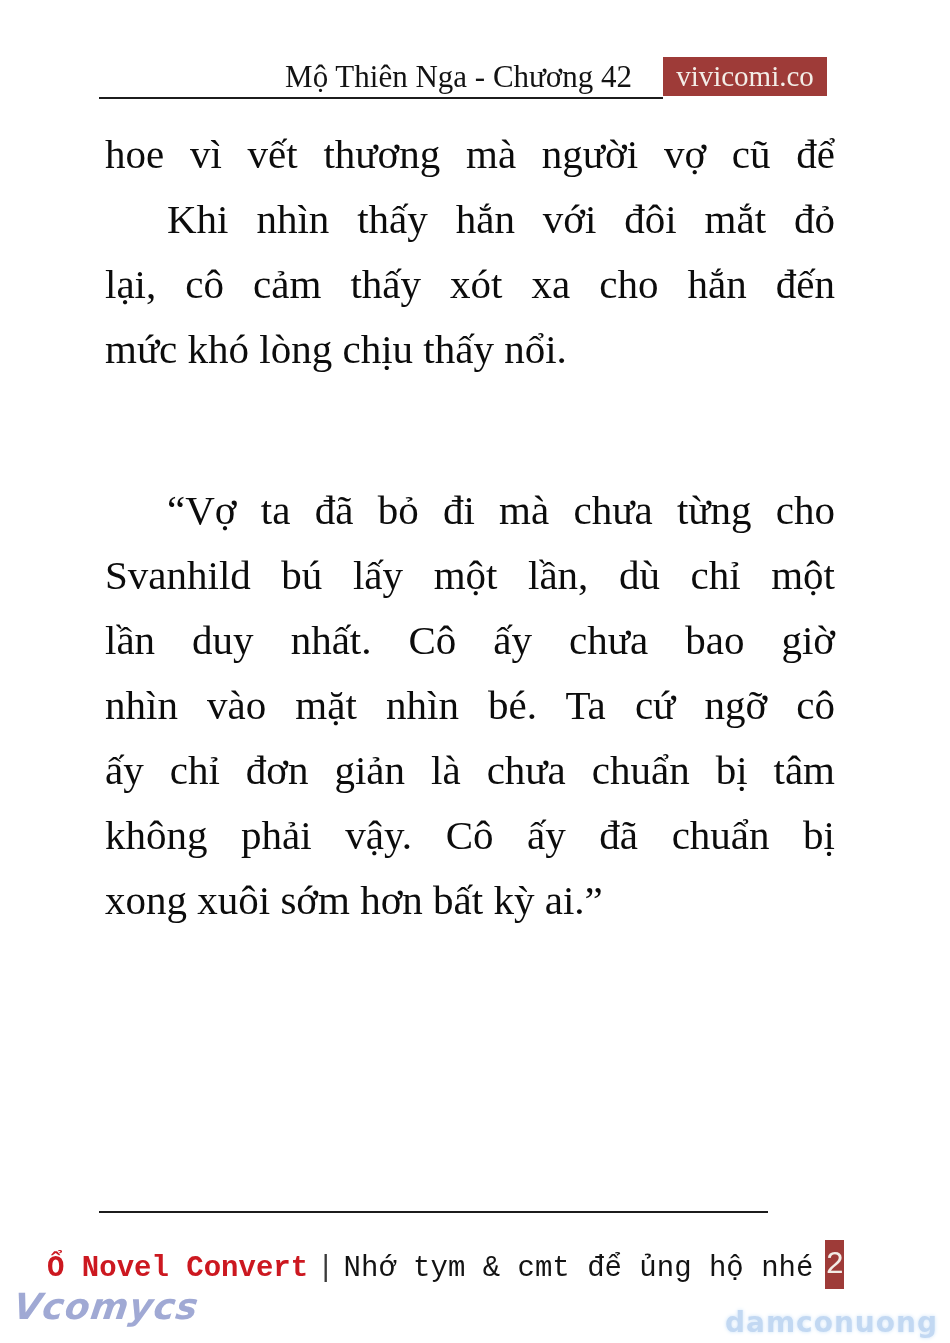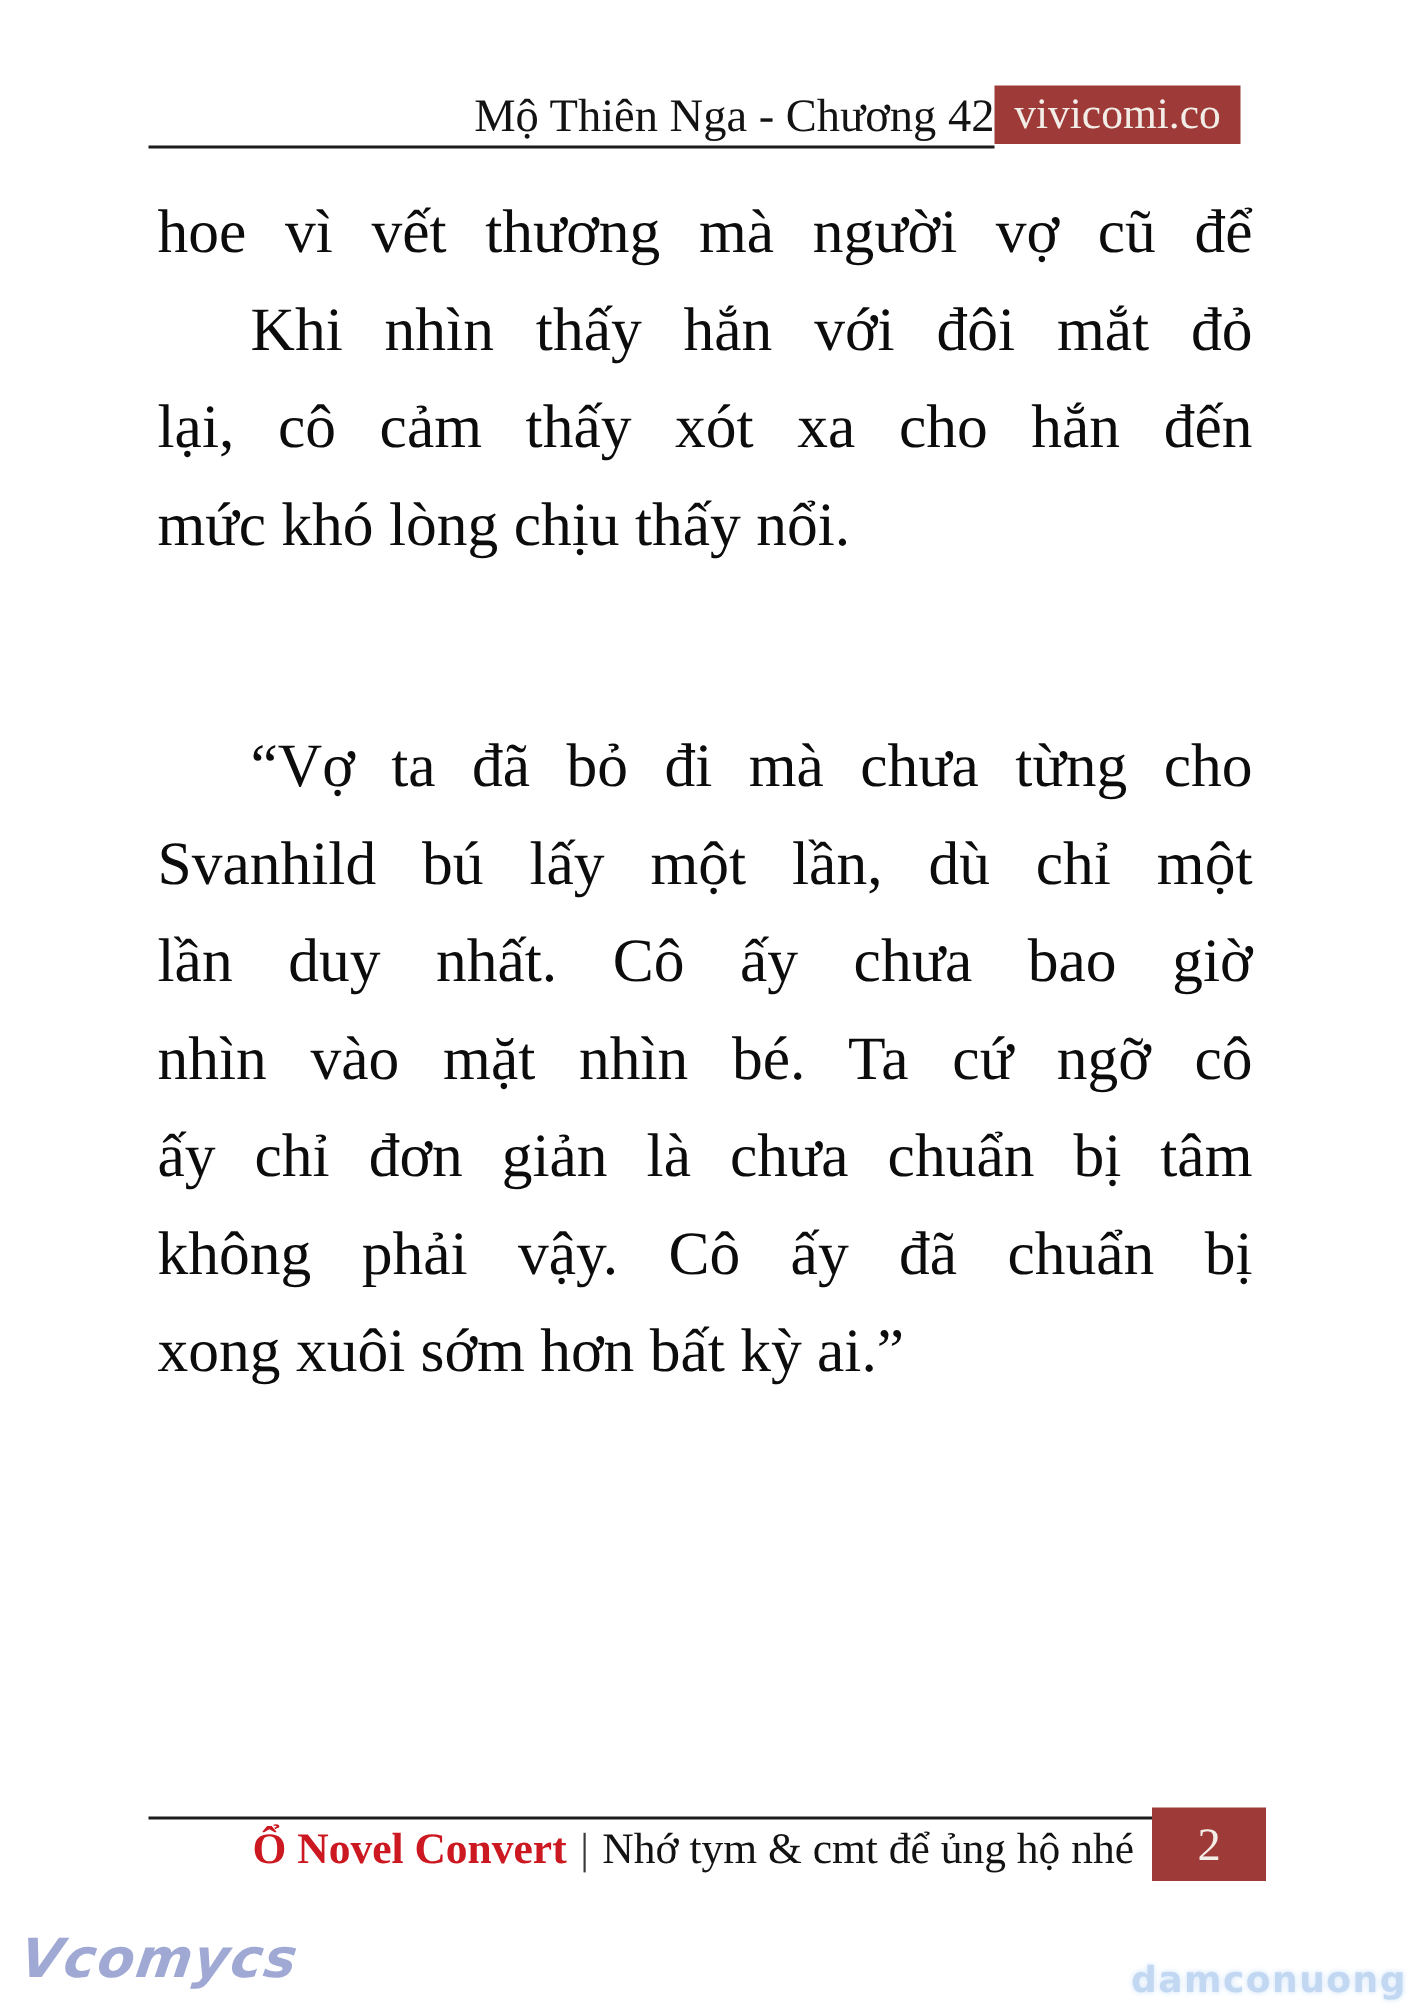--- a/index.html
+++ b/index.html
@@ -25,20 +25,21 @@
   }
   .header-title {
     font-size:31px; line-height:39px; color:#131313;
     white-space:nowrap;
   }
   .header-badge {
     width:164px; height:39px; background:#9e3b38;
     color:#f3ede7; font-size:29px;
     display:flex; align-items:center; justify-content:center;
     white-space:nowrap;
+    margin-left:31px;
   }
 
   
   .body-text {
     position:absolute; left:105px; top:122px; width:730px;
     font-size:41px; color:#0c0c0c;
   }
   .paragraph + .paragraph { margin-top:96px; }
   .line {
     line-height:65px;
@@ -48,23 +49,23 @@
   }
   .line.first { text-indent:62px; }
   .line.last  { text-align-last:left; }
 
   
   .footer-rule {
     position:absolute; left:99px; top:1211px;
     width:669px; height:2px; background:#1c1c1c;
   }
   .footer {
-    position:absolute; left:100px; top:1205px;
+    position:absolute; left:100px; top:1240px;
     width:744px; height:49px;
-    display:flex; justify-content:flex-end; align-items:center;
+    display:flex; justify-content:flex-end; align-items:center;font-family:Liberation Mono, monospace;
   }
   .footer-textwrap {
     display:flex; align-items:baseline;
     padding-right:12px; padding-top:8px; white-space:nowrap;
   }
   .footer-brand { font-size:29px; font-weight:bold; color:#cc1820; }
   .footer-sep   { font-size:29px; color:#3a3a3a; padding:0 9px; }
   .footer-note  { font-size:29px; color:#131313; }
   .footer-badge {
     width:76px; height:49px; background:#9e3b38;
@@ -77,21 +78,21 @@
     position:absolute; left:14px; top:1286px;
     font-family:"DejaVu Sans", sans-serif;
     font-style:italic; font-weight:bold;
     font-size:36px; letter-spacing:1px;
     color:#96a0d0; opacity:0.9;
     transform:skewX(-8deg);
   }
   .wm-right {
     position:absolute; right:12px; top:1306px;
     font-family:"DejaVu Sans", sans-serif;
-    font-weight:bold; font-size:24px; letter-spacing:1px;
+    font-weight:bold; font-size:28px; letter-spacing:1px;
     color:#c2d8f2;
     text-shadow:0 0 2px #e6f1fc, 0 0 4px #d4e6f9;
   }
 </style>
 </head>
 <body>
 
 <div class="page">
 
   <div class="header">

